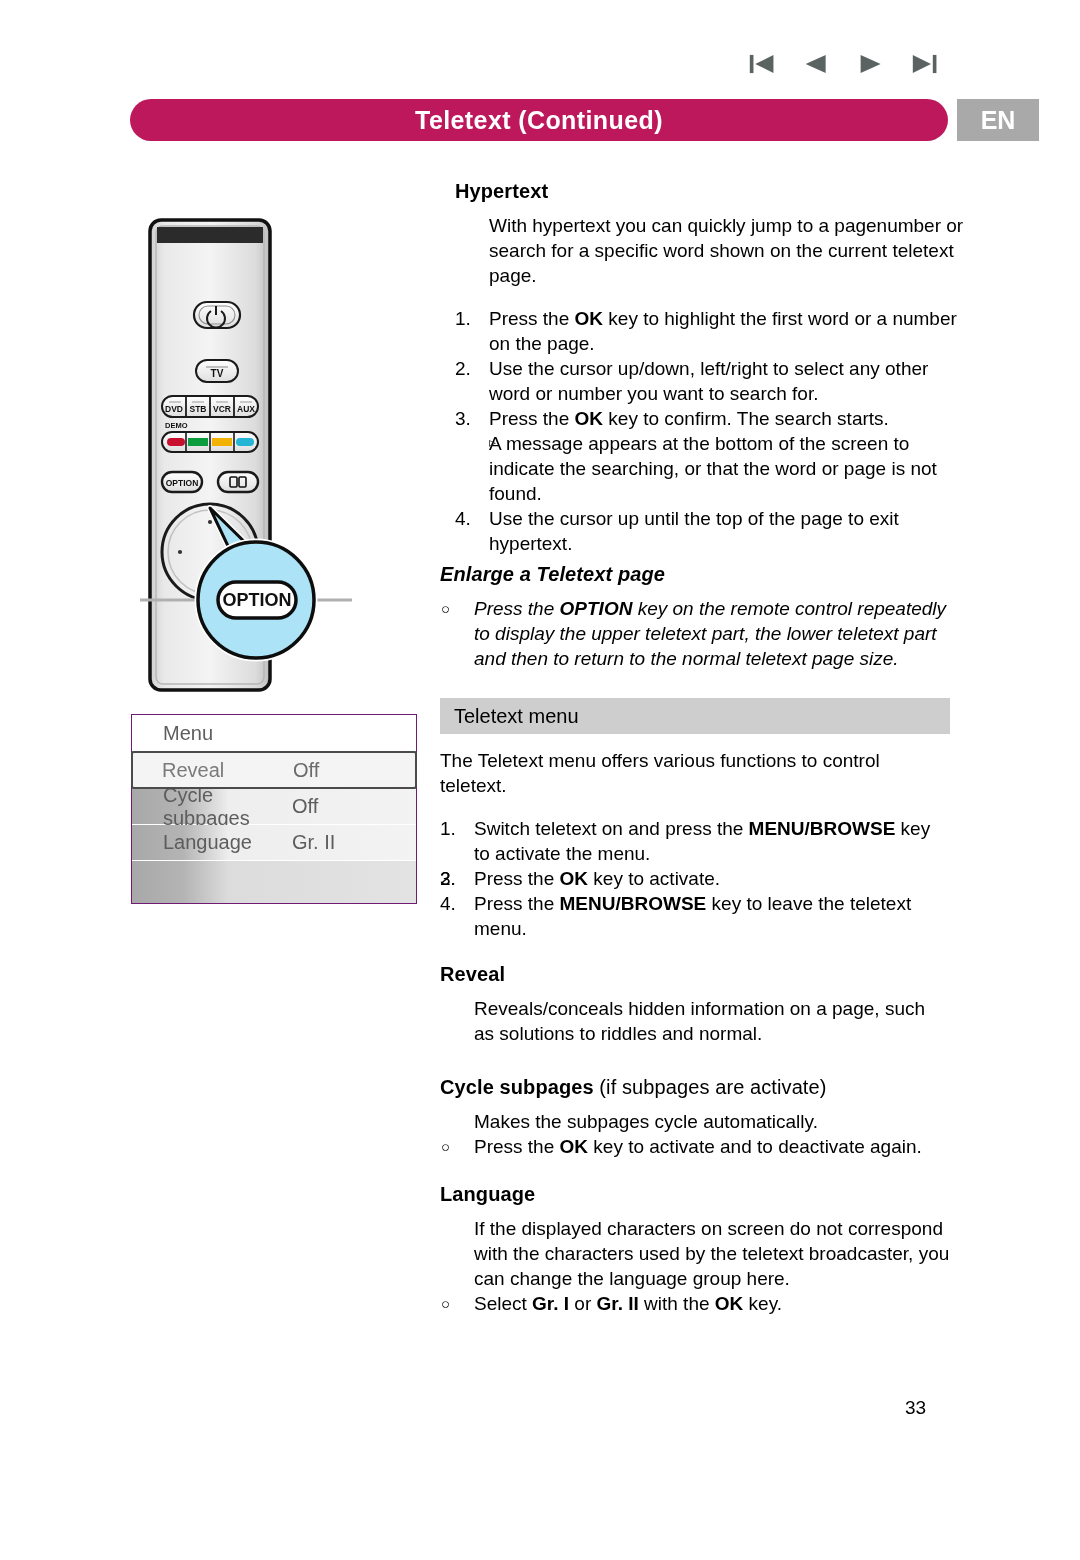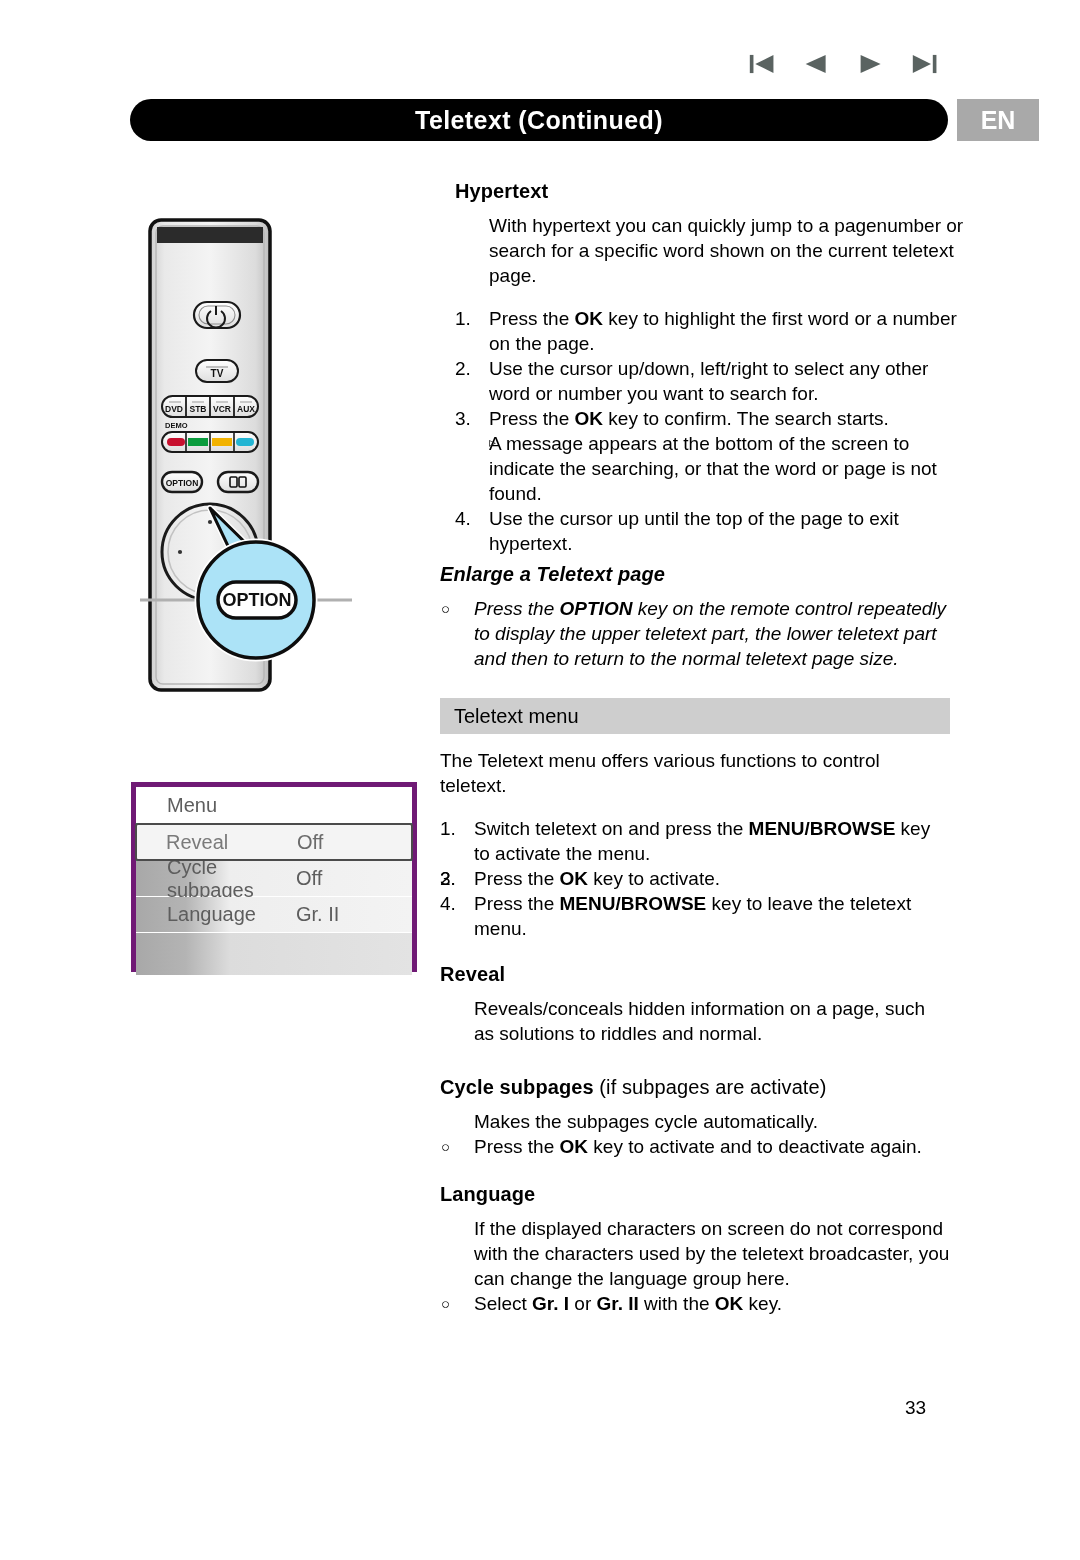--- a/index.html
+++ b/index.html
@@ -22,21 +22,21 @@
     width: 190px; height: 36px;
     display: flex; align-items: center; gap: 27px;
   }
   .nav-ico { width: 30px; height: 28px; display:block; }
 
   
   #title-bar {
     position: absolute;
     top: 99px; left: 130px;
     width: 818px; height: 42px;
-    background: #000000;
+    background: #be185d;
     display: flex; align-items: center; justify-content: center; border-radius: 21px;
   }
   #title-bar .t {
     color: #fff;
     font-size: 25px;
     font-weight: bold;
     letter-spacing: .4px;
   }
   #lang-badge {
     position: absolute;
@@ -53,23 +53,23 @@
   #remote-wrap {
     position: absolute;
     left: 140px; top: 212px;
     width: 240px; height: 490px;
   }
   #remote-svg { display: block; }
 
   
   #tv-menu {
     position: absolute;
-    left: 131px; top: 782px;
+    left: 131px; top: 714px;
     width: 286px; height: 190px;
-    border: 5px solid #701a75;
+    border: 1px solid #701a75;
     background: #22c55e;
     font-size: 0;
   }
   #tv-menu .m-title {
     height: 36px;
     background: #ffffff;
     display: flex; align-items: center;
     padding-left: 31px;
     font-size: 20px;
     color: #5e5e5e;

